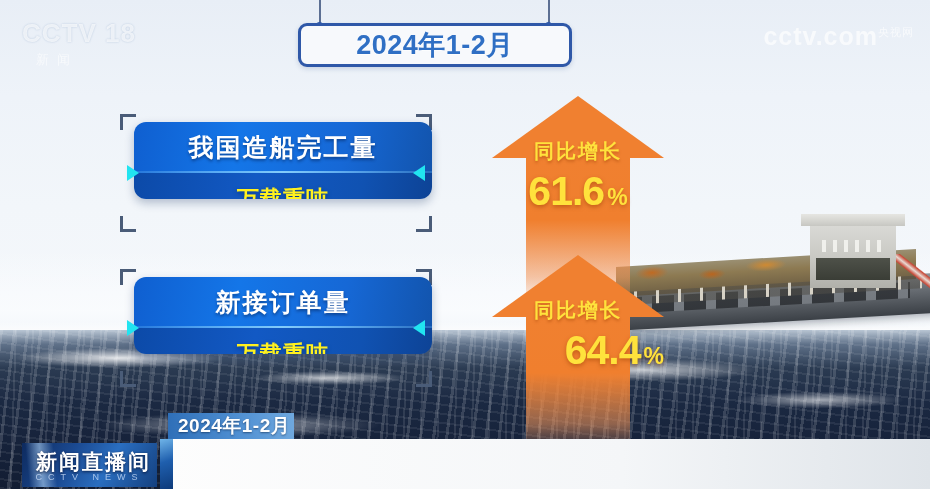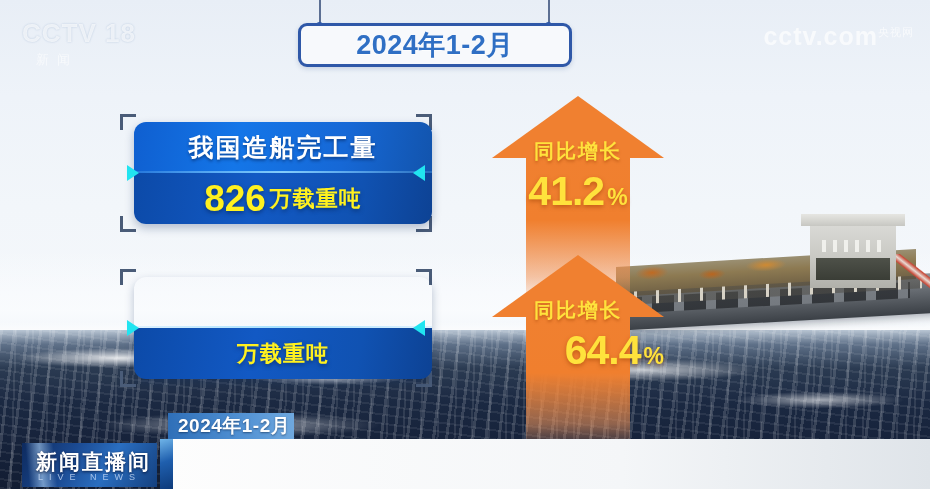--- a/index.html
+++ b/index.html
@@ -118,21 +118,21 @@
     box-shadow:0 2px 5px rgba(40,70,130,.18);
   }
   .title-plate span{
     font-size:27px; font-weight:bold; color:#2f6fc4; letter-spacing:.5px;
     text-shadow:0 1px 0 rgba(255,255,255,.6);
   }
 
   
   .stat{ position:absolute; width:312px; height:102px; }
   .stat-box{
-    position:absolute; left:14px; top:0; width:298px; height:102px;
+    position:absolute; left:14px; top:0; width:298px; height:77px;
     border-radius:12px; overflow:hidden;
     box-shadow:0 4px 10px rgba(10,40,90,.28);
   }
   .stat-top{
     position:absolute; left:0; top:0; width:100%; height:51px;
     background:linear-gradient(100deg,#0f5fd0 0%,#1476e8 35%,#1668d6 70%,#1254ad 100%);
     display:flex; align-items:center; justify-content:center;
   }
   .stat-top span{
     font-size:25px; font-weight:bold; color:#ffffff; letter-spacing:2px;
@@ -293,49 +293,51 @@
     <div class="brk tl"></div>
     <div class="brk bl"></div>
     <div class="brk tr"></div>
     <div class="brk br"></div>
     <div class="stat-box">
       <div class="stat-top">
         <span>我国造船完工量</span>
       </div>
       <div class="divider"></div>
       <div class="stat-bot">
-        <span class="stat-num">826</span>
         <span class="stat-unit">万载重吨</span>
       </div>
     </div>
     <div class="cyan l"></div>
     <div class="cyan r"></div>
   </div>
 
   <div class="stat" style="left:120px; top:277px;">
     <div class="brk tl"></div>
     <div class="brk bl"></div>
     <div class="brk tr"></div>
     <div class="brk br"></div>
     <div class="stat-box">
+      <div class="stat-top">
+        <span>新接订单量</span>
+      </div>
       <div class="divider"></div>
       <div class="stat-bot">
         <span class="stat-unit">万载重吨</span>
       </div>
     </div>
     <div class="cyan l"></div>
     <div class="cyan r"></div>
   </div>
 
   <div class="arrow" style="left:492px; top:96px;">
     <div class="arrow-body" style="height:150px;"></div>
     <div class="arrow-head"></div>
     <div class="arrow-label" style="top:42px;">同比增长</div>
     <div class="arrow-pct" style="top:72px;">
-      <span class="n">41.2</span><span class="s">%</span>
+      <span class="n">61.6</span><span class="s">%</span>
     </div>
   </div>
 
   <div class="arrow" style="left:492px; top:255px;">
     <div class="arrow-body" style="height:135px;"></div>
     <div class="arrow-head"></div>
     <div class="arrow-label" style="top:42px;">同比增长</div>
     <div class="arrow-pct" style="top:72px;text-align:right;">
       <span class="n">64.4</span><span class="s">%</span>
     </div>
@@ -351,16 +353,16 @@
     <div class="main">CCTV 18</div>
     <div class="sub">新闻</div>
   </div>
 
   <div class="wm">
     <span>cctv</span><span>.com</span><span class="cn">央视网</span>
   </div>
 
   <div class="logo-bl">
     <div class="logo-bl-cn">新闻直播间</div>
-    <div class="logo-bl-en">LIVE NEWS</div>
+    <div class="logo-bl-en">CCTV NEWS</div>
   </div>
 
 </div>
 
 </body></html>

